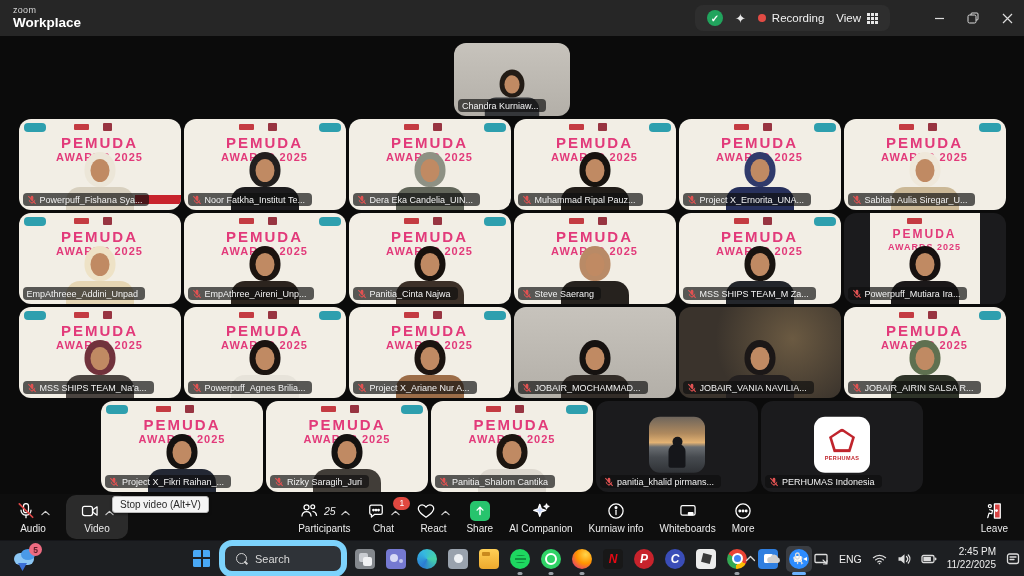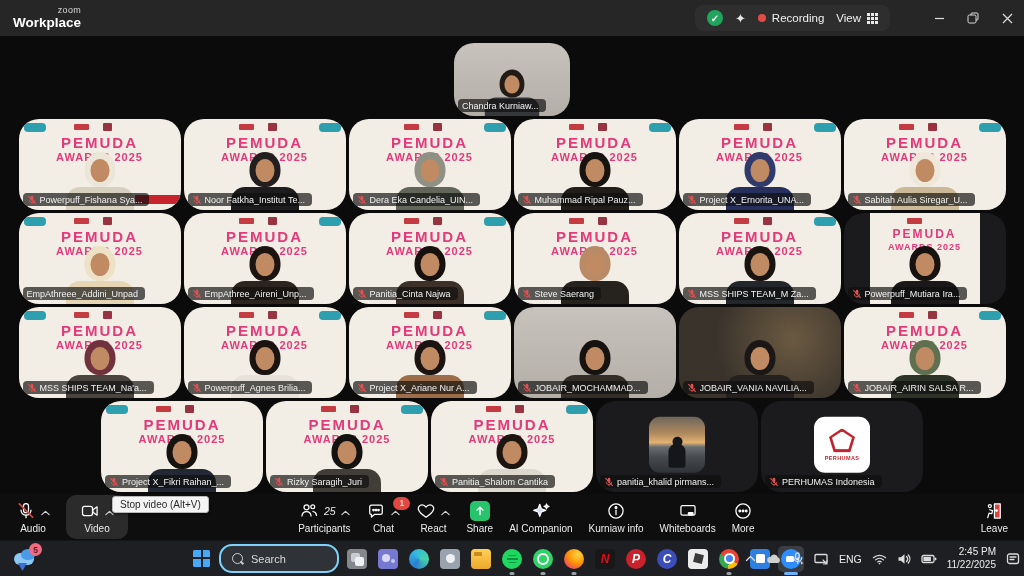--- a/index.html
+++ b/index.html
@@ -1,36 +1,36 @@
 <!DOCTYPE html>
 <html><head>
 <meta charset="utf-8">
 <style>
   html,body{margin:0;padding:0;background:#000;}
   body{width:1024px;height:576px;overflow:hidden;font-family:"Liberation Sans",sans-serif;position:relative;-webkit-font-smoothing:antialiased;}
   
   .titlebar{height:36px;background:#262626;display:flex;align-items:center;position:relative;}
   .brand{display:flex;flex-direction:column;line-height:1;padding-left:13px;}
-  .brand .b-top{font-size:9px;color:#d8d8d8;letter-spacing:.3px;text-align:right;}
+  .brand .b-top{font-size:9px;color:#d8d8d8;letter-spacing:.3px;}
   .brand .b-bot{font-size:13.5px;color:#fff;font-weight:700;margin-top:1px;}
   .tb-spacer{flex:1;}
   .status-pill{display:flex;align-items:center;gap:12px;background:#2e2e2e;border-radius:8px;height:26px;padding:0 12px;margin-right:32px;}
   .shield{width:16px;height:16px;border-radius:50%;background:#21a45d;color:#fff;font-size:10px;display:flex;align-items:center;justify-content:center;font-weight:700;}
   .spark{color:#e8e8e8;font-size:13px;line-height:1;}
   .rec{display:flex;align-items:center;gap:6px;color:#f0f0f0;font-size:11.5px;}
   .rec-dot{width:8px;height:8px;border-radius:50%;background:#e14b44;}
   .view{display:flex;align-items:center;gap:6px;color:#f0f0f0;font-size:11.5px;}
   .grid-ic{display:grid;grid-template-columns:3px 3px 3px;grid-template-rows:3px 3px 3px;gap:1px;}
   .grid-ic i{background:#e8e8e8;}
   .wc{width:34px;height:36px;display:flex;align-items:center;justify-content:center;color:#dcdcdc;}
   .wc svg{display:block;}
   
   .gallery{height:458px;background:#0b0b0b;display:flex;flex-direction:column;align-items:center;padding-top:7px;box-sizing:border-box;gap:3px;}
   .g-row{display:flex;gap:3px;}
-  .tile{width:162px;height:91px;border-radius:20px;position:relative;overflow:hidden;background:#1b1b1d;}
+  .tile{width:162px;height:91px;border-radius:12px;position:relative;overflow:hidden;background:#1b1b1d;}
   .tile-sm{width:116px;height:73px;}
   .v-pemuda,.v-pemuda-letterbox .lbx{background:#f2eee5;}
   .v-room-light{background:linear-gradient(#c7c3bc,#b3afa8);}
   .v-room-dark{background:radial-gradient(circle at 70% 35%,#6b5a42 0,#3a332c 60%);}
   .pem{position:absolute;top:15px;left:0;right:0;text-align:center;color:#e23a7a;font-weight:800;z-index:1;line-height:1.15;}
   .pem .pem1{font-size:15px;letter-spacing:2px;}
   .pem .pem2{font-size:11px;letter-spacing:1px;}
   .lbx{position:absolute;left:50%;top:0;transform:translateX(-50%);width:110px;height:100%;overflow:hidden;}
   .lbx .pem .pem1{font-size:12px;}.lbx .pem .pem2{font-size:9px;}
   .logo-a{position:absolute;top:5px;left:34%;width:15px;height:6px;background:#bf2730;border-radius:1px;opacity:.9;z-index:1;}
@@ -73,21 +73,21 @@
   .taskbar{height:36px;background:#1d1f22;position:relative;border-top:1px solid #15161a;box-sizing:border-box;}
   .widgets{position:absolute;left:12px;top:4px;width:30px;height:28px;}
   .widgets .cl1{position:absolute;left:2px;top:8px;width:20px;height:12px;border-radius:7px;background:#8cc7f5;}
   .widgets .cl2{position:absolute;left:9px;top:4px;width:14px;height:11px;border-radius:50%;background:#4a9ae8;}
   .widgets .cl3{position:absolute;left:6px;bottom:2px;width:9px;height:8px;background:#3b6fd6;clip-path:polygon(0 0,100% 0,50% 100%);}
   .wbadge{position:absolute;right:0;top:-2px;width:13px;height:13px;border-radius:50%;background:#ee6b81;color:#5d1f2a;font-size:8.5px;font-weight:700;display:flex;align-items:center;justify-content:center;}
   .tb-apps{position:absolute;left:188px;top:0;height:100%;display:flex;align-items:center;gap:5px;}
   .start{width:26px;height:26px;display:flex;align-items:center;justify-content:center;}
   .ic-start{width:17px;height:17px;background:#49a8f5;border-radius:1.5px;position:relative;}
   .ic-start::after{content:'';position:absolute;inset:0;background:linear-gradient(90deg,transparent calc(50% - 1px),#1d1f22 calc(50% - 1px) calc(50% + 1px),transparent calc(50% + 1px)),linear-gradient(transparent calc(50% - 1px),#1d1f22 calc(50% - 1px) calc(50% + 1px),transparent calc(50% + 1px));}
-  .search{display:flex;align-items:center;gap:8px;width:94px;height:25px;border-radius:13px;background:#2f3338;border:2px solid #7dd3fc;padding:0 11px;color:#d9d9d9;font-size:11px;}
+  .search{display:flex;align-items:center;gap:8px;width:94px;height:25px;border-radius:13px;background:#2f3338;border:6px solid #7dd3fc;padding:0 11px;color:#d9d9d9;font-size:11px;}
   .mag{width:9px;height:9px;border:1.5px solid #cfcfcf;border-radius:50%;position:relative;flex:0 0 auto;}
   .mag::after{content:'';position:absolute;width:1.5px;height:4px;background:#cfcfcf;left:8px;top:7px;transform:rotate(-45deg);}
   .app{position:relative;width:26px;height:26px;display:flex;align-items:center;justify-content:center;border-radius:5px;}
   .app.active{background:#3a3d42;}
   .app.running::after{content:'';position:absolute;bottom:-3px;left:50%;transform:translateX(-50%);width:5px;height:3px;border-radius:2px;background:#9aa0a6;}
   .app.active::after{content:'';position:absolute;bottom:-3px;left:50%;transform:translateX(-50%);width:14px;height:3px;border-radius:2px;background:#6cb2ff;}
   .ic{width:20px;height:20px;border-radius:4px;display:flex;align-items:center;justify-content:center;font-weight:700;font-size:12px;color:#fff;position:relative;}
   .ic-task-view{background:#84888d;}
   .ic-task-view::before{content:'';position:absolute;left:4px;top:4px;right:7px;bottom:7px;background:#c9ccd1;border-radius:2px;}
   .ic-task-view::after{content:'';position:absolute;left:8px;top:8px;right:3px;bottom:3px;background:#f0f1f3;border-radius:2px;}

